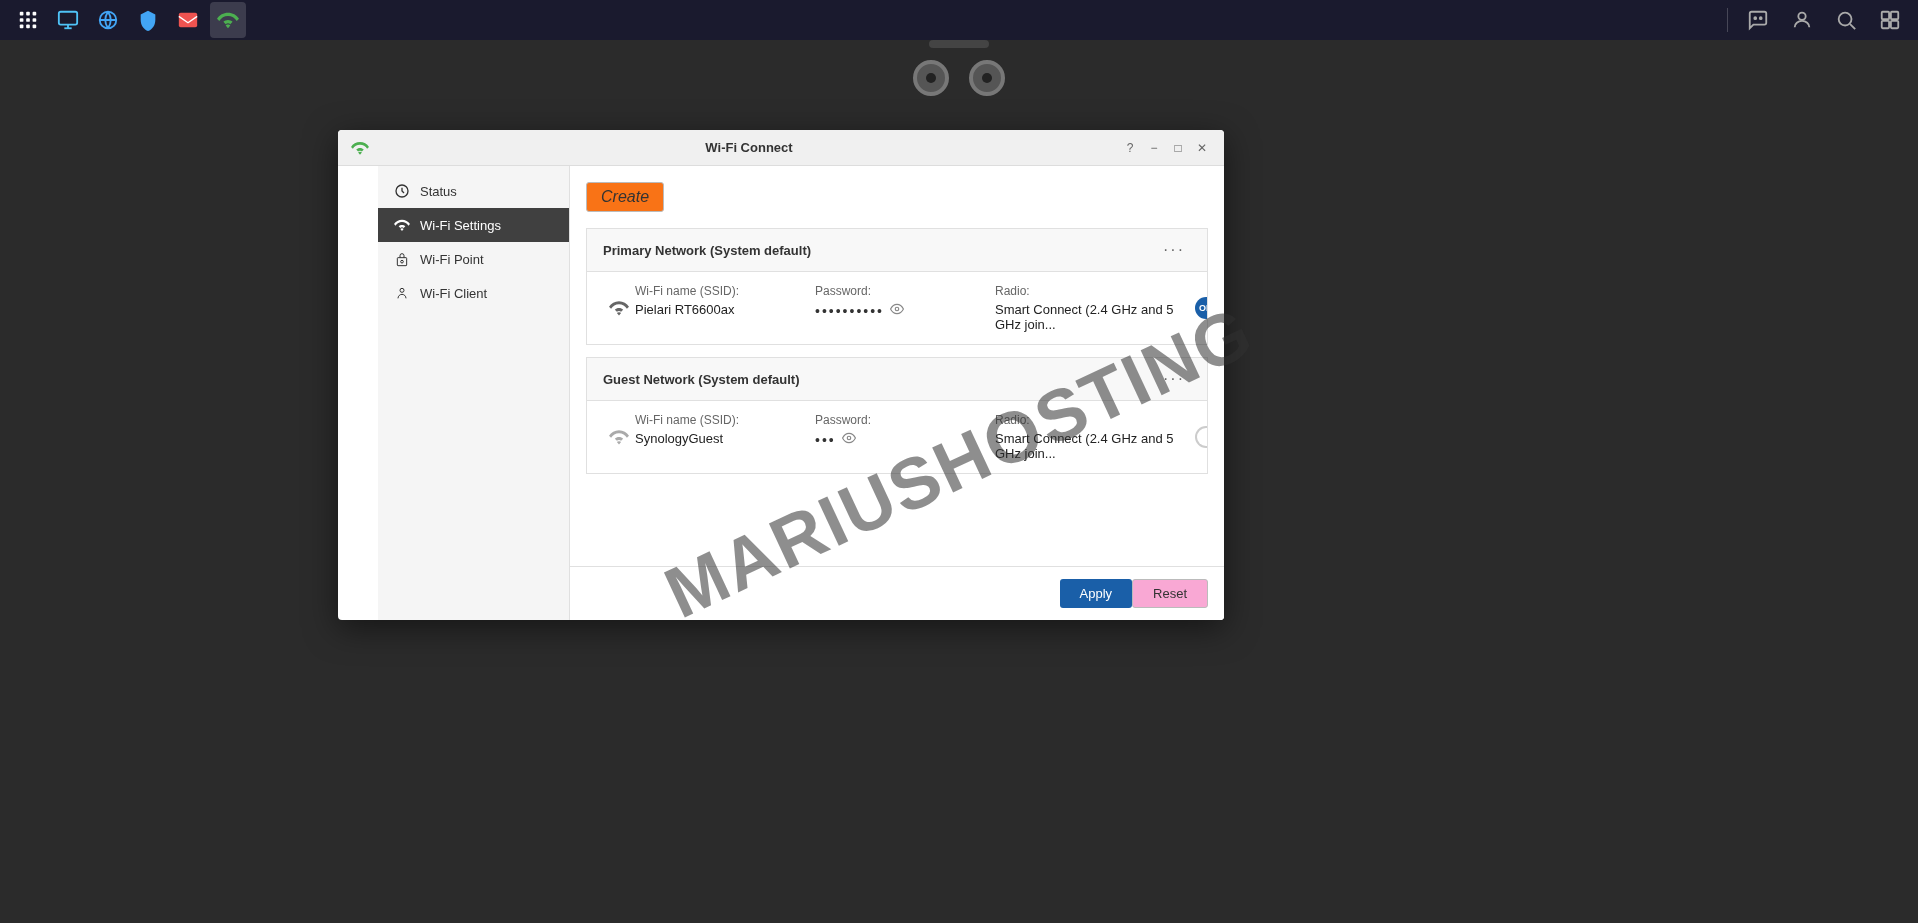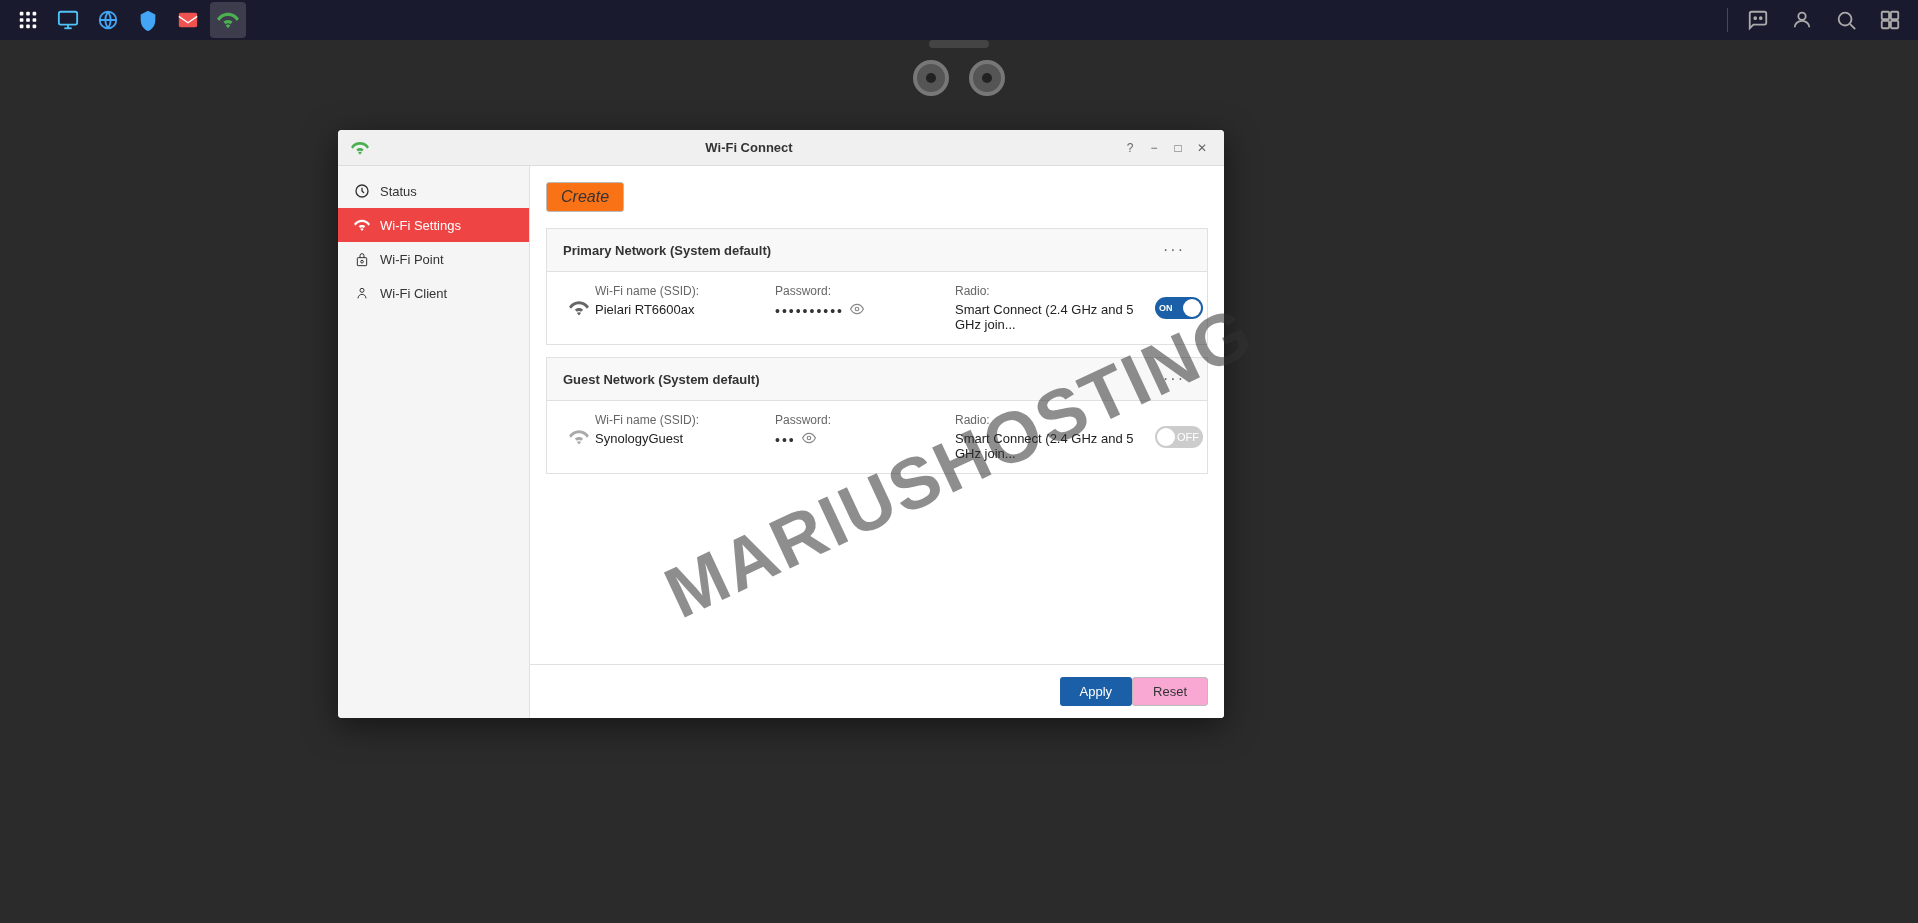--- a/index.html
+++ b/index.html
@@ -76,21 +76,21 @@
       border-radius: 50%;
       background: #222;
     }
 
     
     .modal {
       position: absolute;
       top: 130px;
       left: 338px;
       width: 886px;
-      height: 588px;
+      height: 490px;
       background: #fff;
       border-radius: 4px;
       box-shadow: 0 8px 32px rgba(0,0,0,0.5);
       display: flex;
       flex-direction: column;
       z-index: 10;
       overflow: hidden;
     }
     .modal-titlebar {
       height: 36px;
@@ -125,20 +125,21 @@
       border-radius: 2px;
       color: #666;
       font-size: 12px;
     }
 
     
     .modal-body {
       display: flex;
       flex: 1;
       overflow: hidden;
+      margin-left: 40px;
     }
 
     
     .sidebar {
       width: 192px;
       background: #f5f5f5;
       border-right: 1px solid #e0e0e0;
       padding: 8px 0;
       flex-shrink: 0;
     }
@@ -146,21 +147,21 @@
       display: flex;
       align-items: center;
       padding: 9px 16px;
       cursor: pointer;
       color: #333;
       font-size: 13px;
       gap: 10px;
       border-radius: 0;
     }
     .sidebar-item.active {
-      background: #ef4444;
+      background: #404040;
       color: #fff;
     }
     .sidebar-item svg { width: 16px; height: 16px; flex-shrink: 0; }
 
     
     .main-content {
       flex: 1;
       display: flex;
       flex-direction: column;
       background: #fff;

